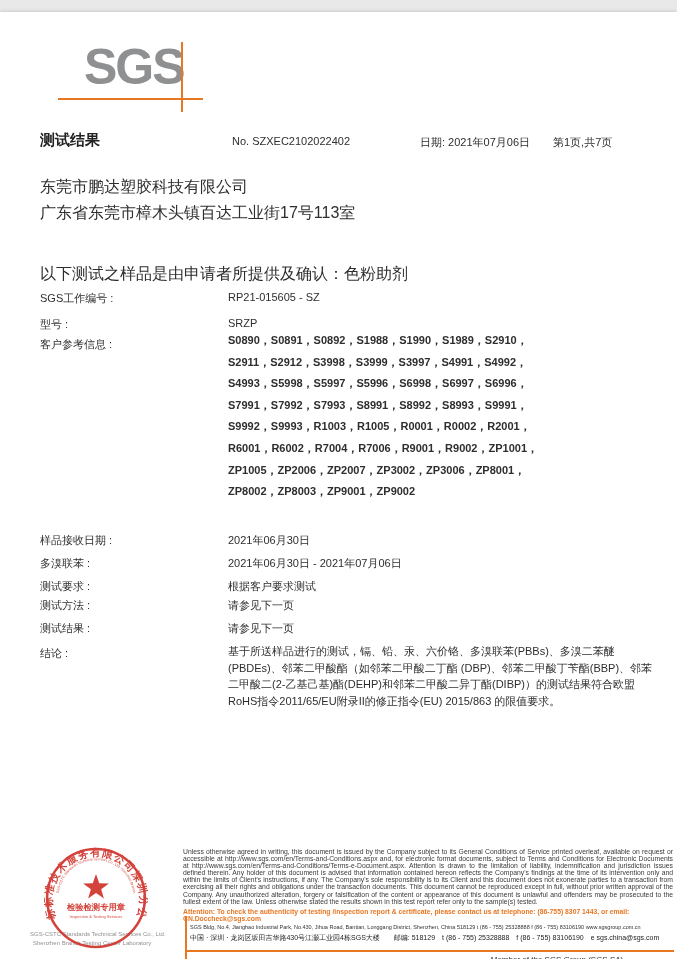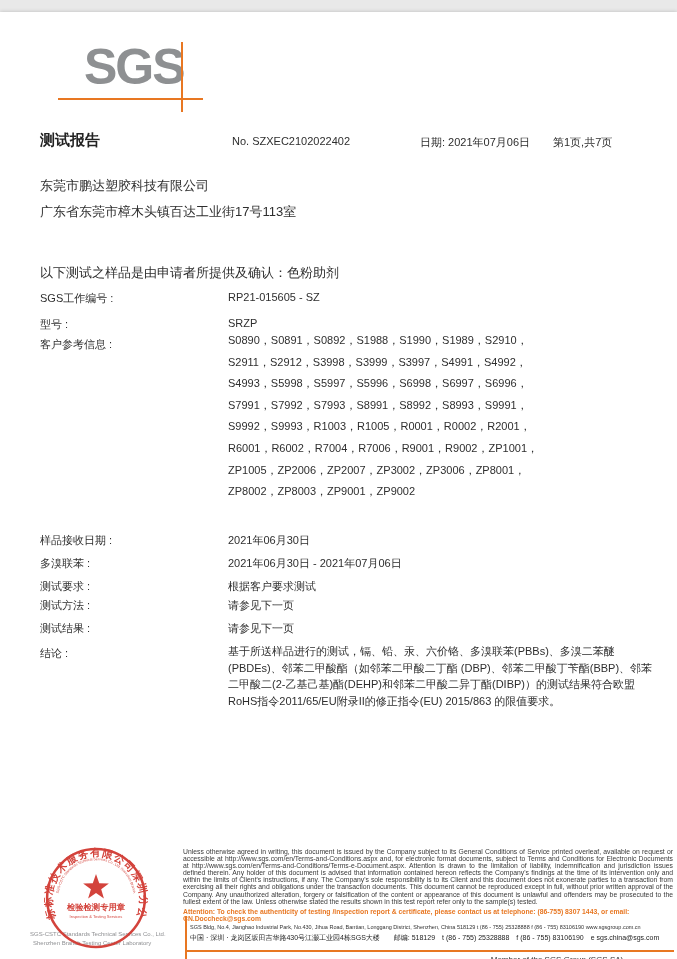--- a/index.html
+++ b/index.html
@@ -6,59 +6,59 @@
   #page{
     position:relative;width:677px;height:959px;background:#ffffff;
     font-family:"Liberation Sans","DejaVu Sans",sans-serif;color:#2e2e2e;
     overflow:hidden;margin:12px auto;box-shadow:0 0 4px rgba(0,0,0,.2);
   }
   .abs{position:absolute;}
   .logo-text{font-weight:bold;font-size:50px;letter-spacing:-2px;color:#8e9092;line-height:1;}
   .oline{background:#e87722;}
   .title{font-size:15px;font-weight:bold;color:#222;}
   .h-small{font-size:11px;color:#2e2e2e;}
-  .body-text{font-size:13px;color:#2e2e2e;}
+  .body-text{font-size:16px;color:#2e2e2e;}
   .label{font-size:11px;color:#2e2e2e;}
   .value{font-size:11px;color:#2e2e2e;}
   .ref-lines{font-size:11px;line-height:21.6px;color:#2e2e2e;}
   .conclusion{font-size:11px;line-height:16.5px;color:#2e2e2e;width:433px;}
   .fineprint{font-size:6.8px;line-height:7.1px;text-align:justify;color:#3a3a3a;width:490px;}
   .attention{font-size:6.8px;line-height:7.3px;font-weight:bold;color:#e87722;width:490px;}
   .addr-en{font-size:5.5px;color:#333;white-space:nowrap;}
   .addr-cn{font-size:7px;color:#222;white-space:nowrap;}
   .stamp-sub{font-size:6px;color:#8f9093;white-space:nowrap;}
   .member{font-size:8px;color:#333;width:234px;text-align:center;}
 </style>
 </head>
 <body>
 
 <div id="page">
 
   <div class="abs logo-text" style="left:84px;top:30px;">SGS</div>
   <div class="abs oline" style="left:181px;top:30px;width:2px;height:70px;"></div>
   <div class="abs oline" style="left:58px;top:86px;width:145px;height:2px;"></div>
 
-  <div class="abs title" style="left:40px;top:119px;">测试报告</div>
+  <div class="abs title" style="left:40px;top:119px;">测试结果</div>
   <div class="abs h-small" style="left:232px;top:123px;">No. SZXEC2102022402</div>
   <div class="abs h-small" style="left:420px;top:123px;">日期: 2021年07月06日</div>
   <div class="abs h-small" style="left:553px;top:123px;">第1页,共7页</div>
 
   <div class="abs body-text" style="left:40px;top:165px;">东莞市鹏达塑胶科技有限公司</div>
   <div class="abs body-text" style="left:40px;top:191px;">广东省东莞市樟木头镇百达工业街17号113室</div>
 
   <div class="abs body-text" style="left:40px;top:252px;">以下测试之样品是由申请者所提供及确认：色粉助剂</div>
 
   <div class="abs label" style="left:40px;top:279px;">SGS工作编号 :</div>
   <div class="abs value" style="left:228px;top:279px;">RP21-015605 - SZ</div>
 
   <div class="abs label" style="left:40px;top:305px;">型号 :</div>
   <div class="abs value" style="left:228px;top:305px;">SRZP</div>
 
   <div class="abs label" style="left:40px;top:325px;">客户参考信息 :</div>
-  <div class="abs ref-lines" style="left:228px;top:318px;">
+  <div class="abs ref-lines" style="left:228px;top:318px;font-weight:bold;">
     <div>S0890，S0891，S0892，S1988，S1990，S1989，S2910，</div>
     <div>S2911，S2912，S3998，S3999，S3997，S4991，S4992，</div>
     <div>S4993，S5998，S5997，S5996，S6998，S6997，S6996，</div>
     <div>S7991，S7992，S7993，S8991，S8992，S8993，S9991，</div>
     <div>S9992，S9993，R1003，R1005，R0001，R0002，R2001，</div>
     <div>R6001，R6002，R7004，R7006，R9001，R9002，ZP1001，</div>
     <div>ZP1005，ZP2006，ZP2007，ZP3002，ZP3006，ZP8001，</div>
     <div>ZP8002，ZP8003，ZP9001，ZP9002</div>
   </div>
 

